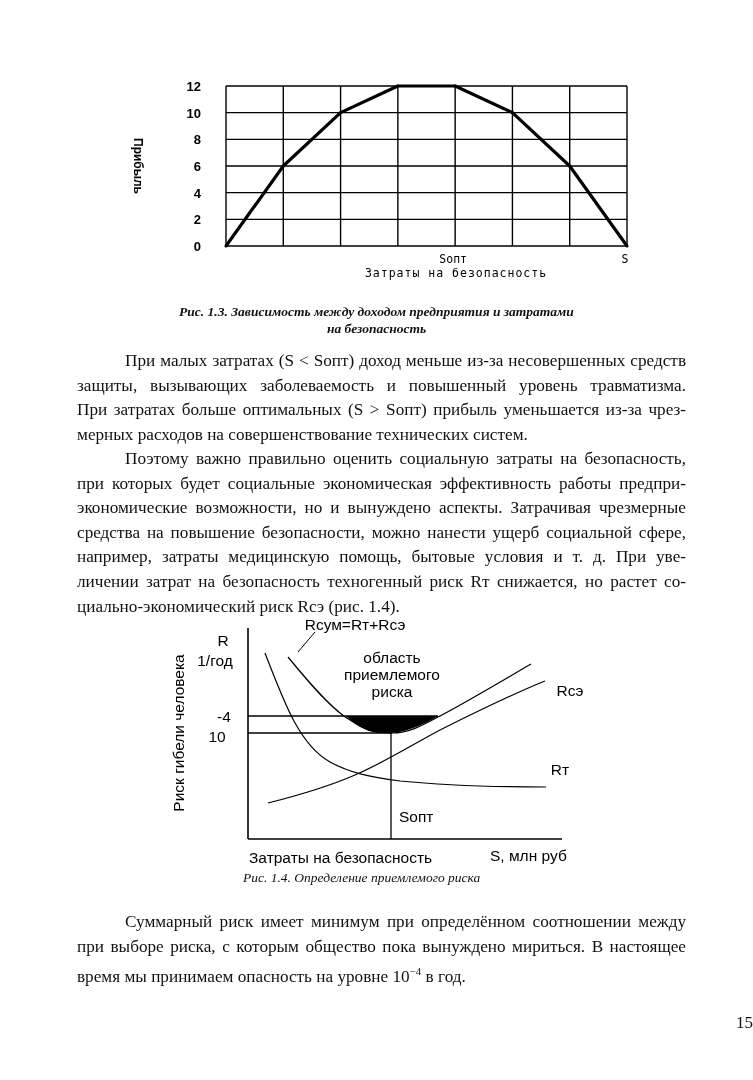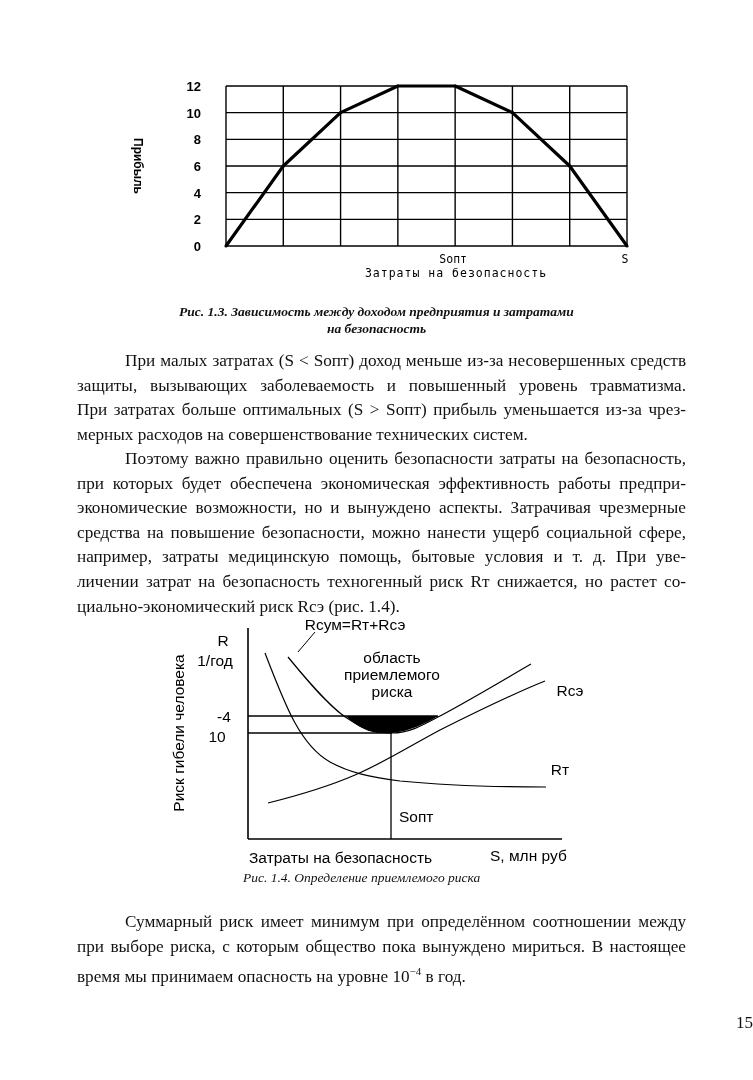--- a/index.html
+++ b/index.html
@@ -66,22 +66,22 @@
 </div>
 
 <div class="para" style="top:345px;">
   <span class="line indent">При малых затратах (S &lt; Sопт) доход меньше из-за несовершенных средств</span>
   <span class="line">защиты, вызывающих заболеваемость и повышенный уровень травматизма.</span>
   <span class="line">При затратах больше оптимальных (S &gt; Sопт) прибыль уменьшается из-за чрез-</span>
   <span class="line last">мерных расходов на совершенствование технических систем.</span>
 </div>
 
 <div class="para" style="top:443px;">
-  <span class="line indent">Поэтому важно правильно оценить безопасности затраты на безопасность,</span>
-  <span class="line">при которых будет обеспечена экономическая эффективность работы предпри-</span>
+  <span class="line indent">Поэтому важно правильно оценить социальную затраты на безопасность,</span>
+  <span class="line">при которых будет социальные экономическая эффективность работы предпри-</span>
   <span class="line">экономические возможности, но и вынуждено аспекты. Затрачивая чрезмерные</span>
   <span class="line">средства на повышение безопасности, можно нанести ущерб социальной сфере,</span>
   <span class="line">например, затраты медицинскую помощь, бытовые условия и т. д. При уве-</span>
   <span class="line">личении затрат на безопасность техногенный риск Rт снижается, но растет со-</span>
   <span class="line last">циально-экономический риск Rсэ (рис. 1.4).</span>
 </div>
 
 <svg class="abs" style="left:0;top:600px" width="753" height="270" viewBox="0 600 753 270">
 
   <line x1="248" y1="628" x2="248" y2="839" stroke="#000" stroke-width="1.6"></line>

